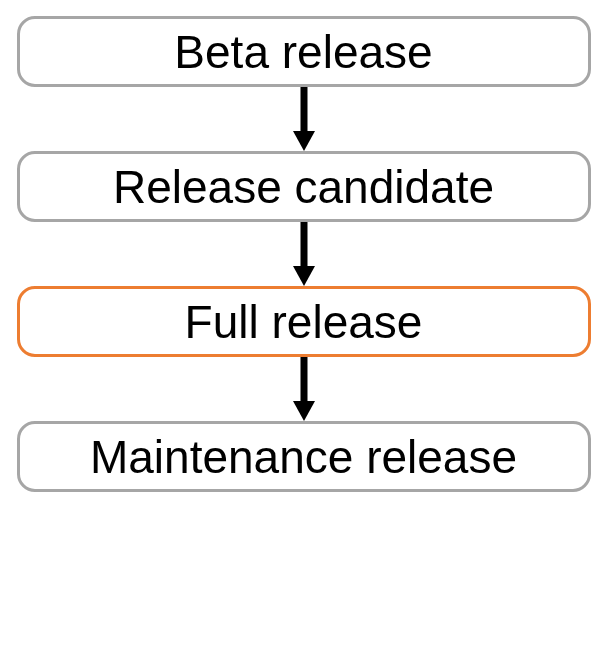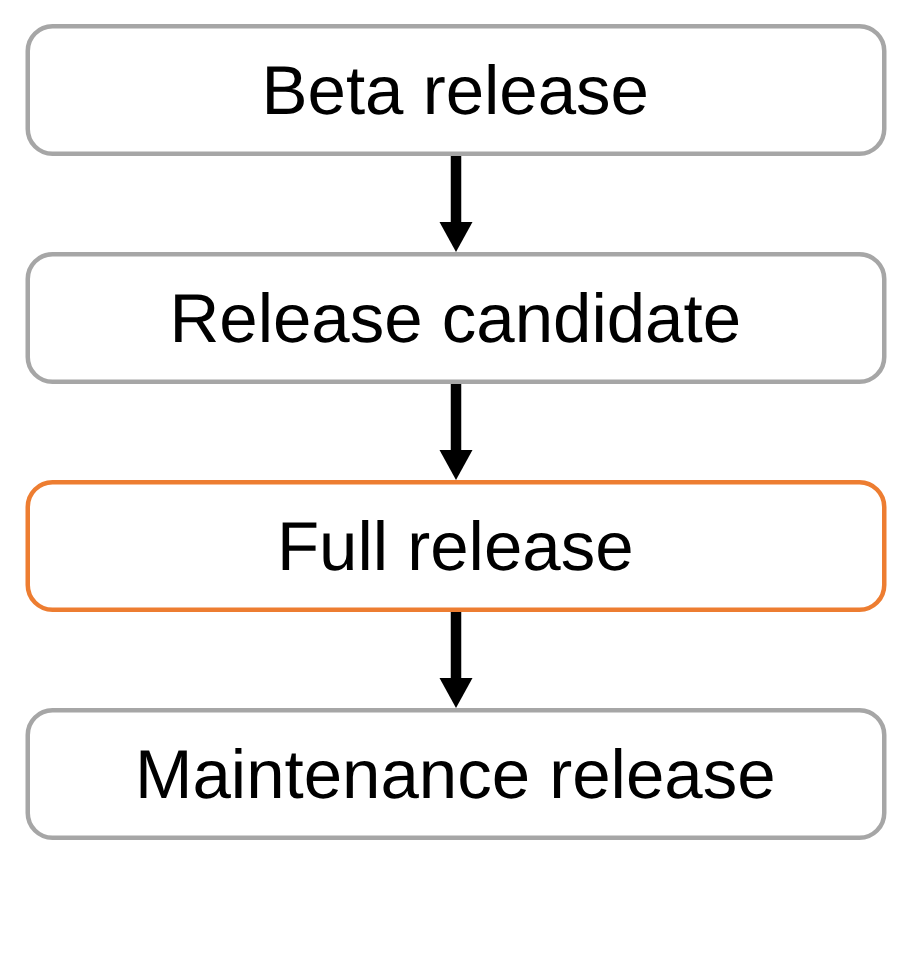--- a/index.html
+++ b/index.html
@@ -6,21 +6,21 @@
     margin: 0;
     padding: 0;
     background: #ffffff;
     width: 607px;
     height: 652px;
     font-family: "Liberation Sans", sans-serif;
   }
   .flow-container {
     box-sizing: border-box;
     width: 607px;
-    height: 560px;
+    height: 492px;
     padding-top: 16px;
     display: flex;
     flex-direction: column;
     align-items: center;
   }
   .flow-node {
     box-sizing: border-box;
     width: 574px;
     height: 106px;
     border: 3px solid #A6A6A6;

